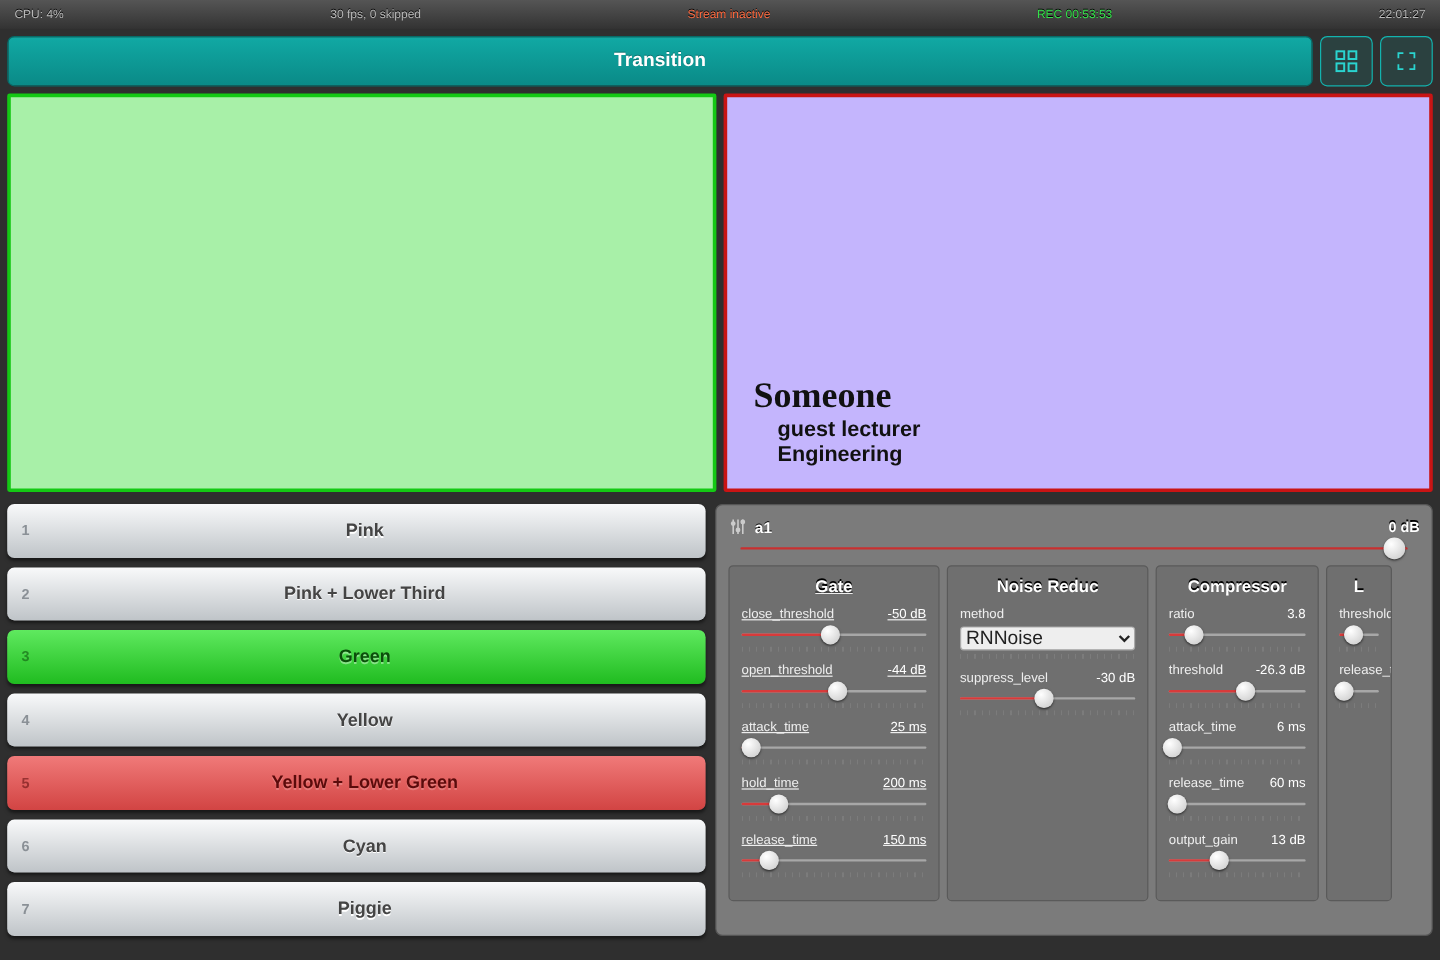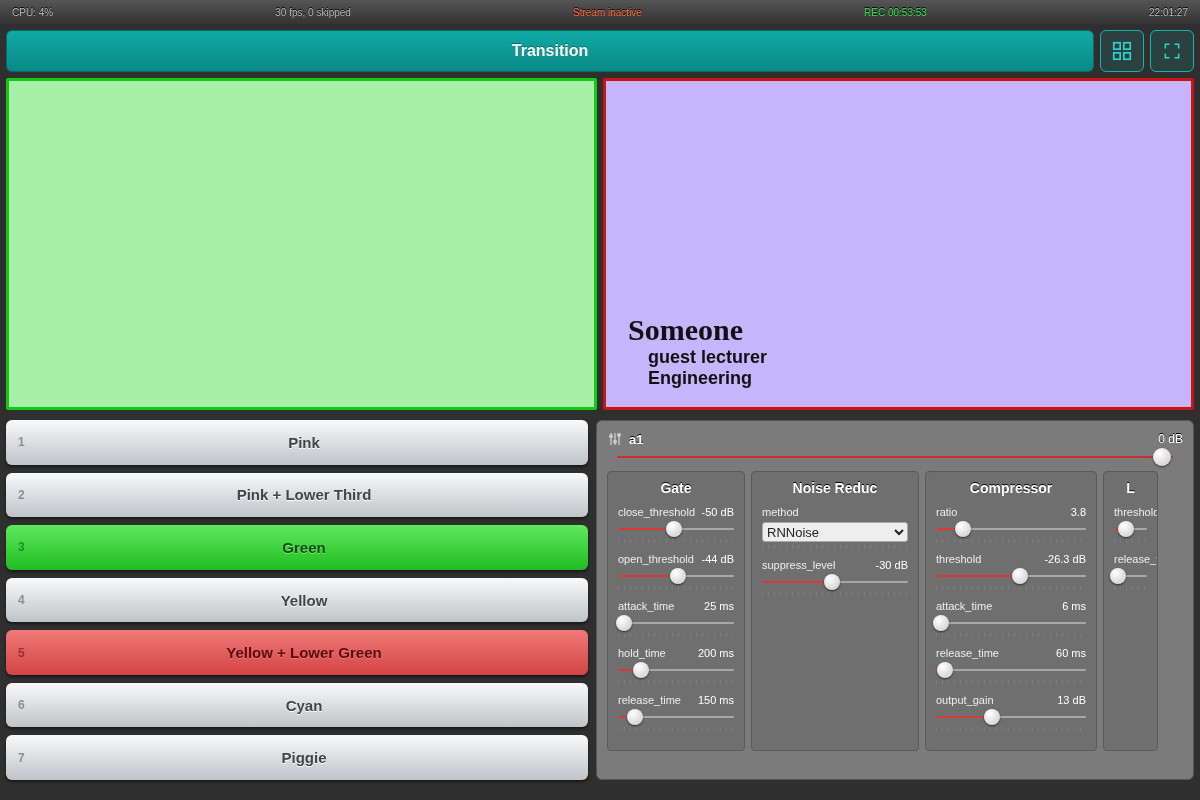--- a/index.html
+++ b/index.html
@@ -38,42 +38,42 @@
 .scene.green .label { color:#0b4d0b; text-shadow:0 1px 0 rgba(255,255,255,.4); }
 .scene.green .num { color:rgba(11,77,11,.55); }
 .scene.red { background:linear-gradient(#f07a79,#d24443); }
 .scene.red .label { color:#5b0b0b; text-shadow:0 1px 0 rgba(255,255,255,.2); }
 .scene.red .num { color:rgba(91,11,11,.55); }
 
 
 .audio { flex:1; background:#7b7b7b; border:1px solid #555; border-radius:6px; padding:10px 10px 0; overflow:hidden; position:relative; }
 .arow { display:flex; align-items:center; gap:6px; margin-bottom:6px;text-align:right; }
 .arow .title { font-weight:700; color:#fff; font-size:13px; text-shadow:0 -1px 0 #000; }
-.arow .db { margin-left:auto; font-weight:400; color:#fff; font-size:12px; text-shadow:0 -1px 0 #000; }
+.arow .db { margin-left:auto; font-weight:700; color:#fff; font-size:12px; text-shadow:0 -1px 0 #000; }
 .vol { position:relative; height:8px; margin-bottom:10px; }
 .vol .track { position:absolute; inset:0 10px; top:3px; height:2px; background:#c93030; border-radius:2px; }
 .vol .knob { position:absolute; top:-5px; width:18px; height:18px; border-radius:50%; background:radial-gradient(circle at 35% 30%,#fff,#c7c7c7); box-shadow:0 1px 2px rgba(0,0,0,.6); right:0; cursor:pointer; }
 
 .fx { display:flex; gap:6px; height:280px; }
 .fxcol { background:#6f6f6f; border-radius:4px; padding:8px 10px; border:1px solid #5a5a5a; flex-shrink:0; }
-.fxcol.gate { width:138px; }
+.fxcol.gate { width:176px;text-decoration:underline; }
 .fxcol.nr   { width:168px; }
-.fxcol.comp { width:172px; }
+.fxcol.comp { width:136px; }
 .fxcol.lim  { width:55px; overflow:hidden; }
 .fxhead { text-align:center; font-weight:700; font-size:14px; color:#fff; text-shadow:0 -1px 0 #000; margin-bottom:10px; white-space:nowrap; }
 .param { margin-bottom:10px; }
 .prow { display:flex; justify-content:space-between; font-size:11px; margin-bottom:4px; color:#fff; }
 .prow .pl { color:#eee; }
 .prow .pv { color:#fff; }
 .slider { position:relative; height:14px; }
 .slider .trg { position:absolute; top:6px; left:0; right:0; height:2px; background:#a7a7a7; border-radius:2px; }
 .slider .trr { position:absolute; top:6px; left:0; height:2px; background:#d83a3a; border-radius:2px; }
 .slider .kb  { position:absolute; top:-1px; width:16px; height:16px; border-radius:50%; background:radial-gradient(circle at 35% 30%,#fff,#c7c7c7); box-shadow:0 1px 2px rgba(0,0,0,.6); cursor:pointer; }
 .ticks { height:4px; margin-top:3px; background:repeating-linear-gradient(90deg,#888 0 1px,transparent 1px 6px); opacity:.5; }
-.sel { width:100%; font-size:13px; height:20px; border-radius:3px; background:#eee; color:#222; border:1px solid #aaa; }
+.sel { width:100%; font-size:16px; height:20px; border-radius:3px; background:#eee; color:#222; border:1px solid #aaa; }
 .mixicon { width:16px; height:16px; }
 </style>
 </head>
 <body>
 
 <div class="status">
   <span>CPU: 4%</span>
   <span>30 fps, 0 skipped</span>
   <span class="stream">Stream inactive</span>
   <span class="rec">REC 00:53:53</span>

